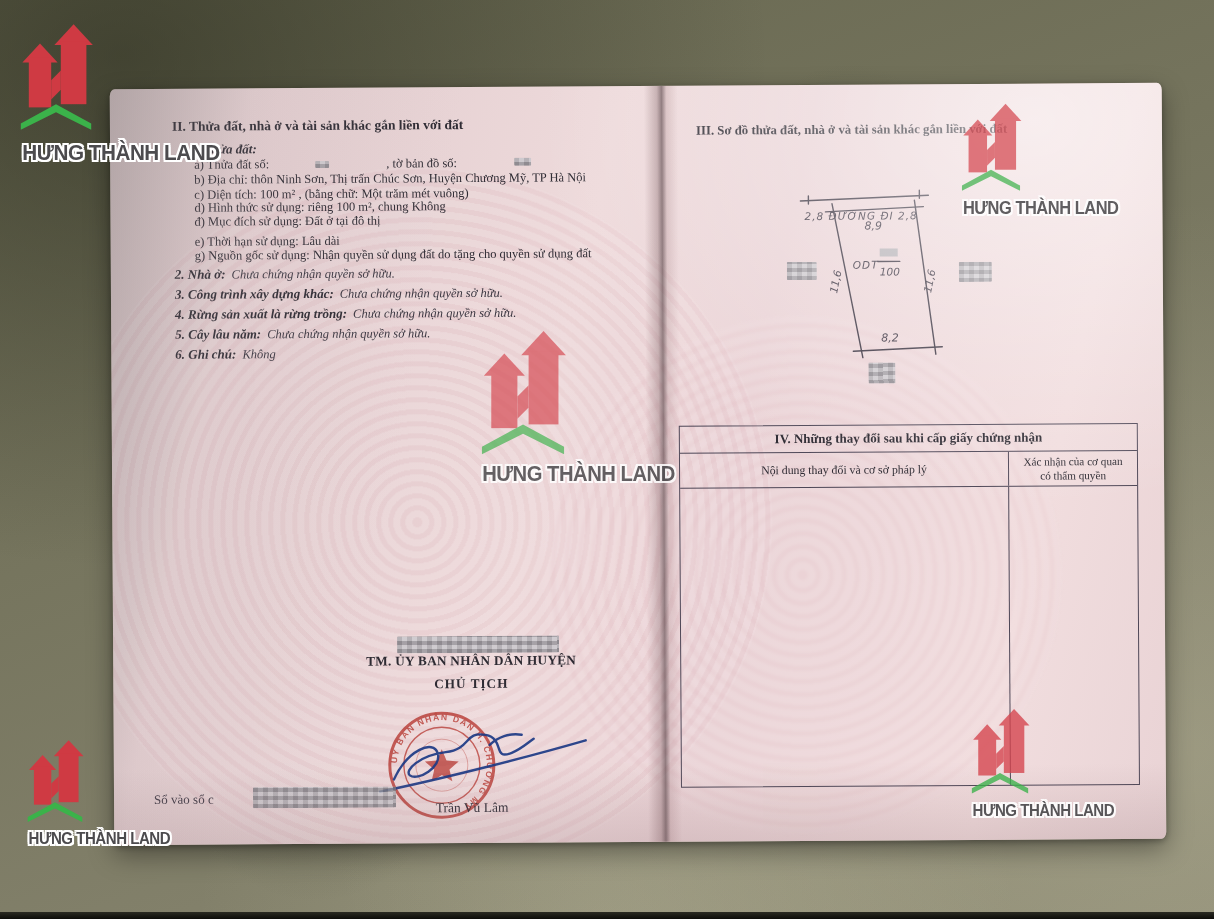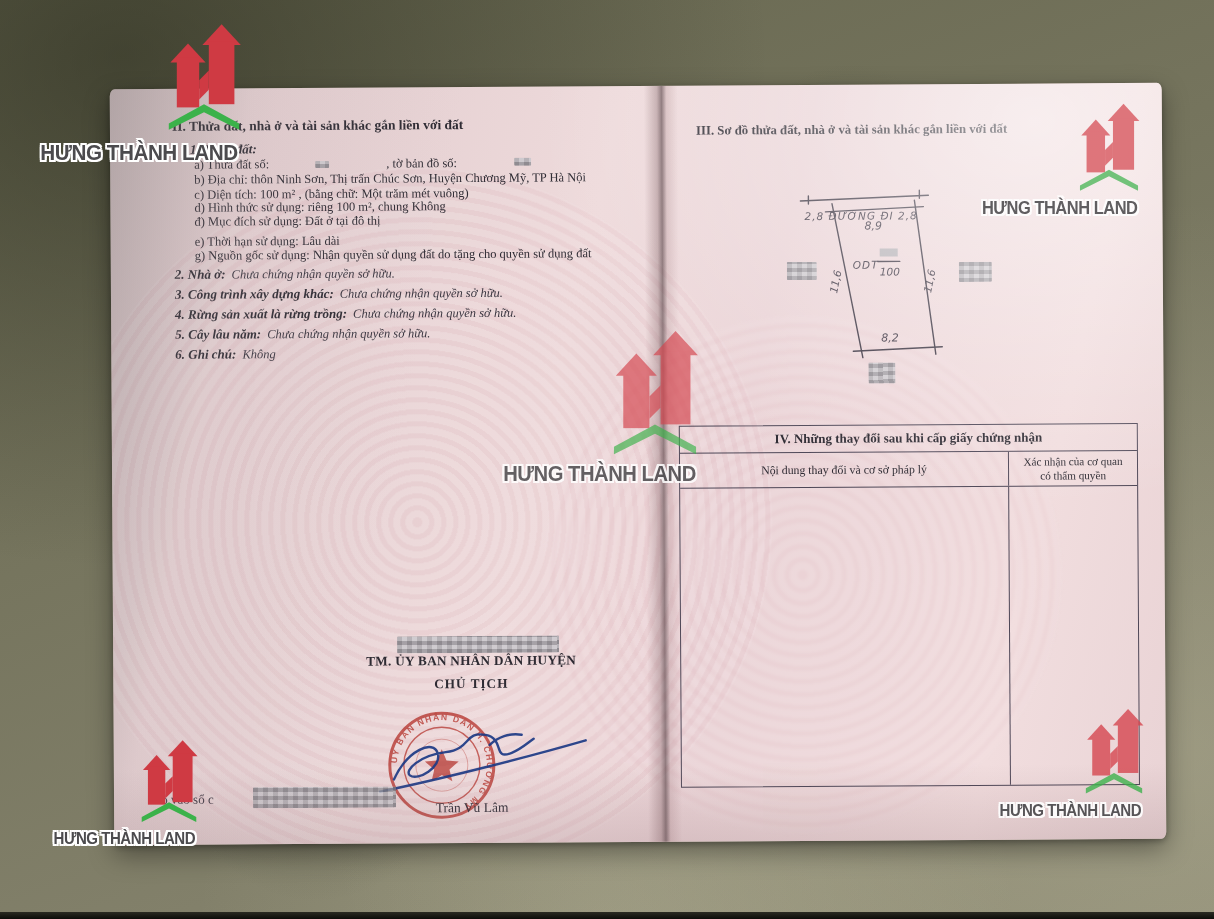--- a/index.html
+++ b/index.html
@@ -73,21 +73,21 @@
   .t4{position:absolute;left:567px;top:340px;width:457px;height:360px;border:1.5px solid #4e4757;
       display:flex;flex-direction:column;color:#2e2b33;background:rgba(255,255,255,.03);}
   .t4-title{height:26px;border-bottom:1.2px solid #4e4757;display:flex;align-items:center;justify-content:center;
       font-weight:bold;font-size:13px;}
   .t4-head{height:34px;border-bottom:1.2px solid #4e4757;display:flex;}
   .t4-c1{flex:1;display:flex;align-items:center;justify-content:center;font-size:11.8px;}
   .t4-c2{width:128px;border-left:1.2px solid #4e4757;display:flex;flex-direction:column;align-items:center;justify-content:center;font-size:11.2px;line-height:1.25;}
   .t4-body{flex:1;display:flex;}
   .t4-b1{flex:1;} .t4-b2{width:128px;border-left:1.2px solid #4e4757;}
   
-  .logo{position:absolute;display:flex;flex-direction:column;align-items:flex-end;pointer-events:none;}
+  .logo{position:absolute;display:flex;flex-direction:column;align-items:flex-start;pointer-events:none;}
   .logo .brand{font-family:"Liberation Sans",sans-serif;font-weight:bold;color:#4c4b4e;letter-spacing:-.5px;
     text-shadow:-2px -2px 0 #fff,2px -2px 0 #fff,-2px 2px 0 #fff,2px 2px 0 #fff,0 -2px 0 #fff,0 2px 0 #fff,-2px 0 0 #fff,2px 0 0 #fff;
     transform:scaleX(.94);white-space:nowrap;}
   .logo-tl{left:16px;top:12px;width:228px;} .logo-tl .brand{font-size:22px;margin-top:6px;}
   .logo-tr{left:958px;top:94px;width:184px;opacity:.88;} .logo-tr .brand{font-size:17.5px;margin-top:4px;}
   .logo-c{left:476px;top:318px;width:226px;opacity:.85;} .logo-c .brand{font-size:21.5px;margin-top:4px;}
   .logo-bl{left:24px;top:730px;width:176px;} .logo-bl .brand{font-size:16px;margin-top:4px;}
   .logo-br{left:968px;top:698px;width:178px;opacity:.92;} .logo-br .brand{font-size:16px;margin-top:4px;}
 </style>
 </head>

